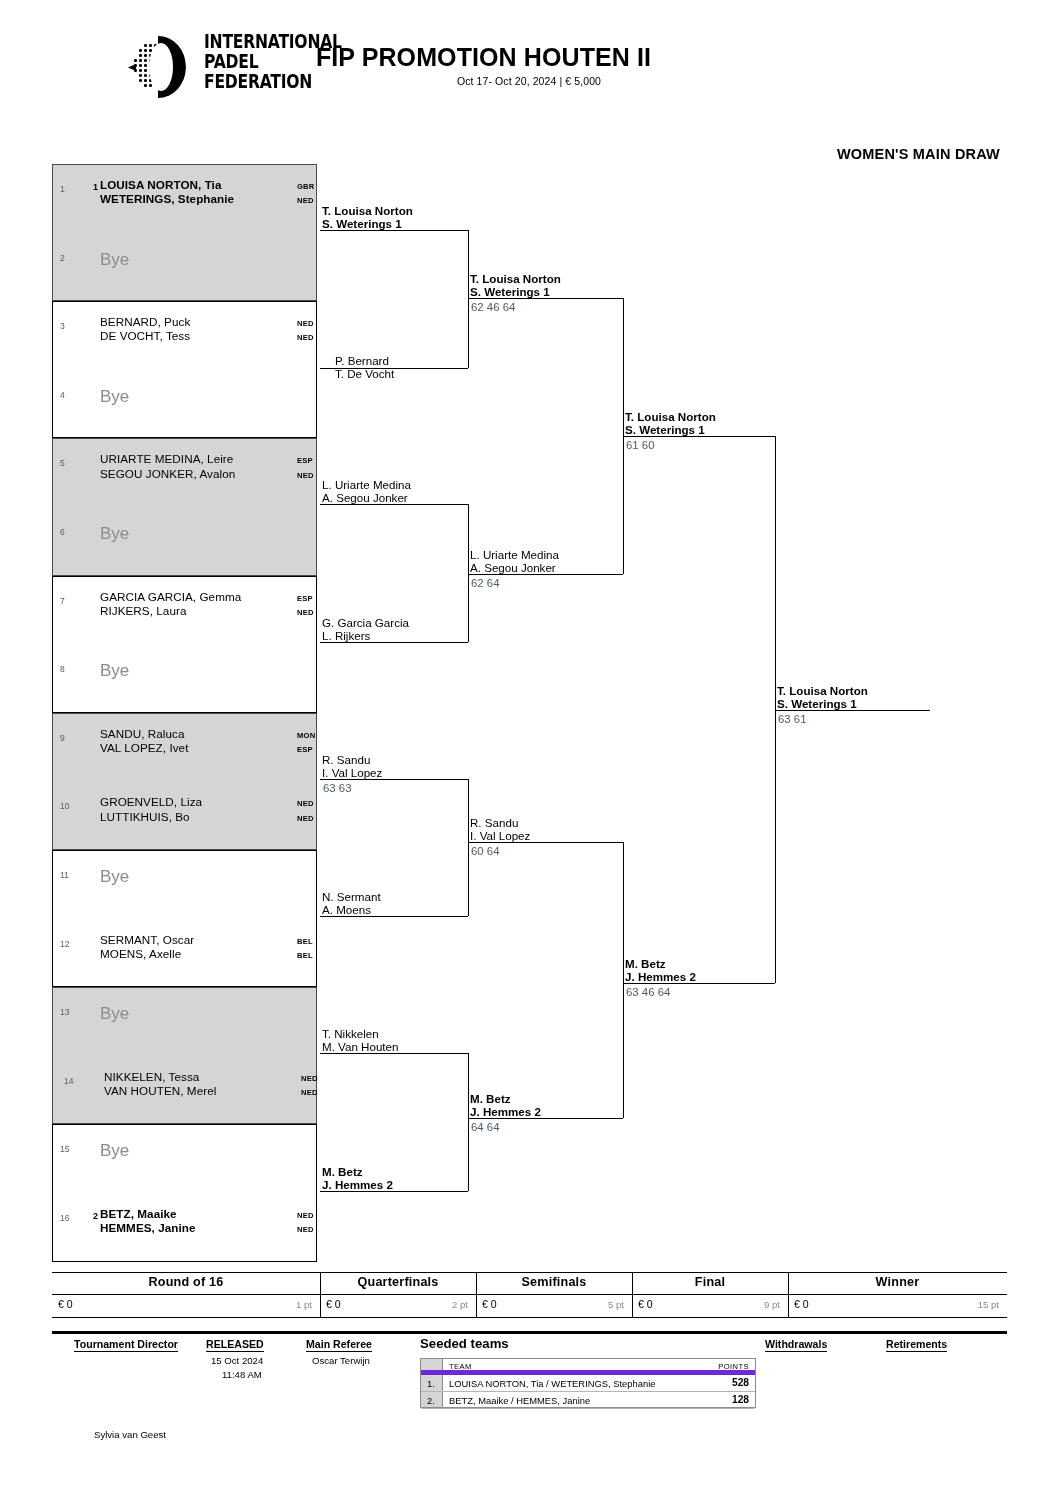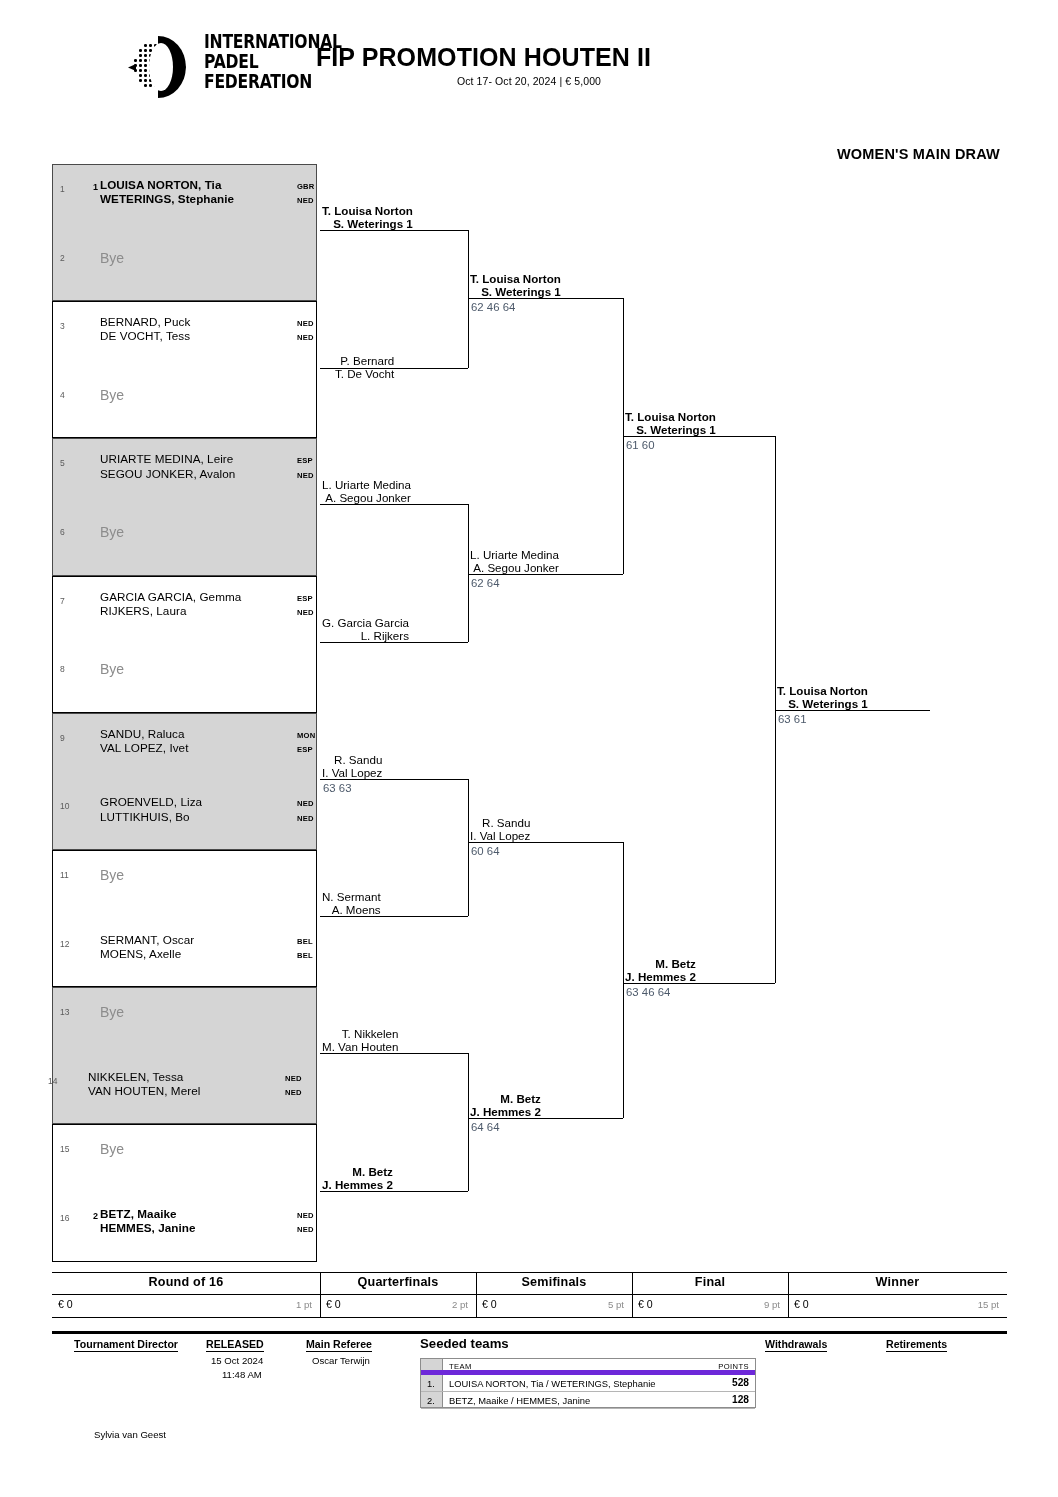--- a/index.html
+++ b/index.html
@@ -64,31 +64,31 @@
   .slot-seed{
     position:absolute;left:36px;width:10px;text-align:right;
     font-size:9px;font-weight:bold;color:#000;
   }
   .slot-names{
     position:absolute;left:48px;width:195px;line-height:14.2px;
   }
   .slot-names span{display:block;font-size:11.7px;letter-spacing:0.05px;white-space:nowrap;}
   .bold .slot-names span{font-weight:bold;}
   .slot-bye{
-    position:absolute;left:48px;font-size:14px;color:#8c8c8c;
+    position:absolute;left:48px;font-size:17px;color:#8c8c8c;
   }
   .slot-country{
     position:absolute;left:245px;width:48px;text-align:left;
     line-height:14.2px;
   }
   .slot-country span{display:block;font-size:7.6px;font-weight:bold;letter-spacing:0.2px;}
 
   
   .adv{
-    position:absolute;line-height:13.4px;white-space:nowrap;text-align:right;
+    position:absolute;line-height:13.4px;white-space:nowrap;
   }
   .adv span{display:block;font-size:11.6px;}
   .adv.bold span{font-weight:bold;}
   .score{
     position:absolute;font-size:11.4px;color:#4d5a6b;white-space:nowrap;
   }
   .vline{position:absolute;background:#000;width:1px;}
   .hline{position:absolute;background:#000;height:1px;}
 
   
@@ -308,21 +308,21 @@
       </div>
       <div class="slot-country" style="top: 16px;">
         <span>BEL</span>
         <span>BEL</span>
       </div>
     </div>
     <div class="r1-slot" style="left: 52px; top: 987.2px; height: 68.6px;">
       <div class="slot-num" style="top: 20px;">13</div>
       <div class="slot-bye" style="top: 17px;">Bye</div>
     </div>
-    <div class="r1-slot" style="left: 40px; top: 1055.8px; height: 68.6px; padding-left: 33px;">
+    <div class="r1-slot" style="left: 56px; top: 1055.8px; height: 68.6px; padding-left: 33px;">
       <div class="slot-num" style="top: 20px;">14</div>
       <div class="slot-names" style="top: 14px;">
         <span>NIKKELEN, Tessa</span>
         <span>VAN HOUTEN, Merel</span>
       </div>
       <div class="slot-country" style="top: 16px;">
         <span>NED</span>
         <span>NED</span>
       </div>
     </div>

